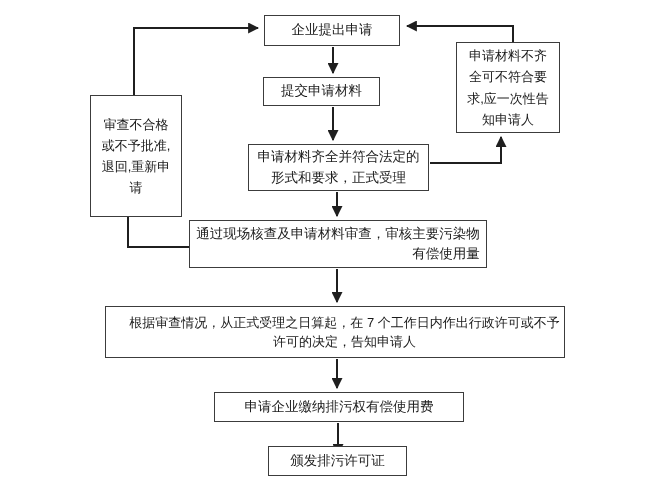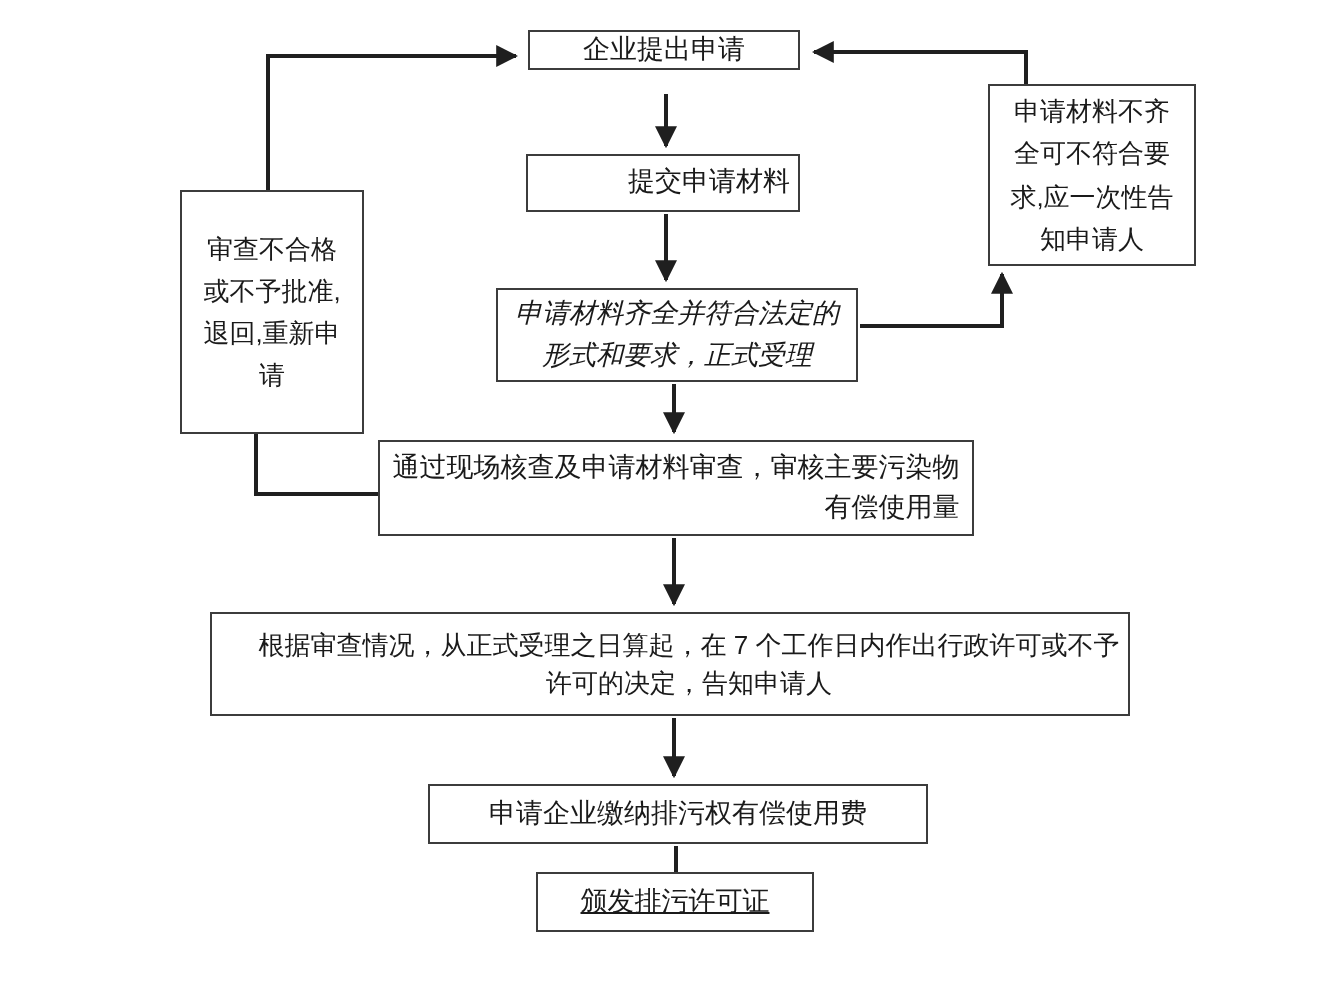--- a/index.html
+++ b/index.html
@@ -31,29 +31,29 @@
     justify-content: center;
     text-align: center;
     border: 1.5px solid #3c3c3c;
     background: #ffffff;
     color: #1a1a1a;
     font-size: 13.5px;
     line-height: 1.5;
     white-space: pre-line;
     padding: 2px 4px;
   }
-  .n-apply      { left: 264px; top: 15px;  width: 136px; height: 20px; }
-  .n-submit     { left: 263px; top: 77px;  width: 137px; height: 29px; justify-content: flex-end; }
-  .n-accept     { left: 248px; top: 144px; width: 181px; height: 47px; font-style: italic; }
+  .n-apply      { left: 264px; top: 15px;  width: 136px; height: 31px; }
+  .n-submit     { left: 263px; top: 77px;  width: 117px; height: 29px; }
+  .n-accept     { left: 248px; top: 144px; width: 181px; height: 47px; }
   .n-review     { left: 189px; top: 220px; width: 298px; height: 48px; text-align: right; }
   .n-decision   { left: 105px; top: 306px; width: 460px; height: 52px; font-size: 13px; padding-left: 23px; }
   .n-fee        { left: 214px; top: 392px; width: 250px; height: 30px; align-items: center; }
-  .n-issue      { left: 268px; top: 436px; width: 139px; height: 30px; text-decoration: underline; }
+  .n-issue      { left: 268px; top: 446px; width: 139px; height: 30px; }
   .n-reject     { left: 90px;  top: 95px;  width: 92px;  height: 122px; font-size: 13px; line-height: 1.62; }
-  .n-incomplete { left: 456px; top: 42px;  width: 104px; height: 91px; font-size: 13px; line-height: 1.62; margin-left: 38px; }
+  .n-incomplete { left: 456px; top: 42px;  width: 104px; height: 91px; font-size: 13px; line-height: 1.62; }
 </style>
 </head>
 <body>
 
 <div class="canvas">
 
   <svg class="connectors" viewBox="0 0 665 500">
     <defs>
       <marker id="ah" viewBox="0 0 10 10" refX="9" refY="5" markerWidth="5.5" markerHeight="5.5" orient="auto">
         <path d="M0,0 L10,5 L0,10 Z" fill="#1f1f1f"></path>

